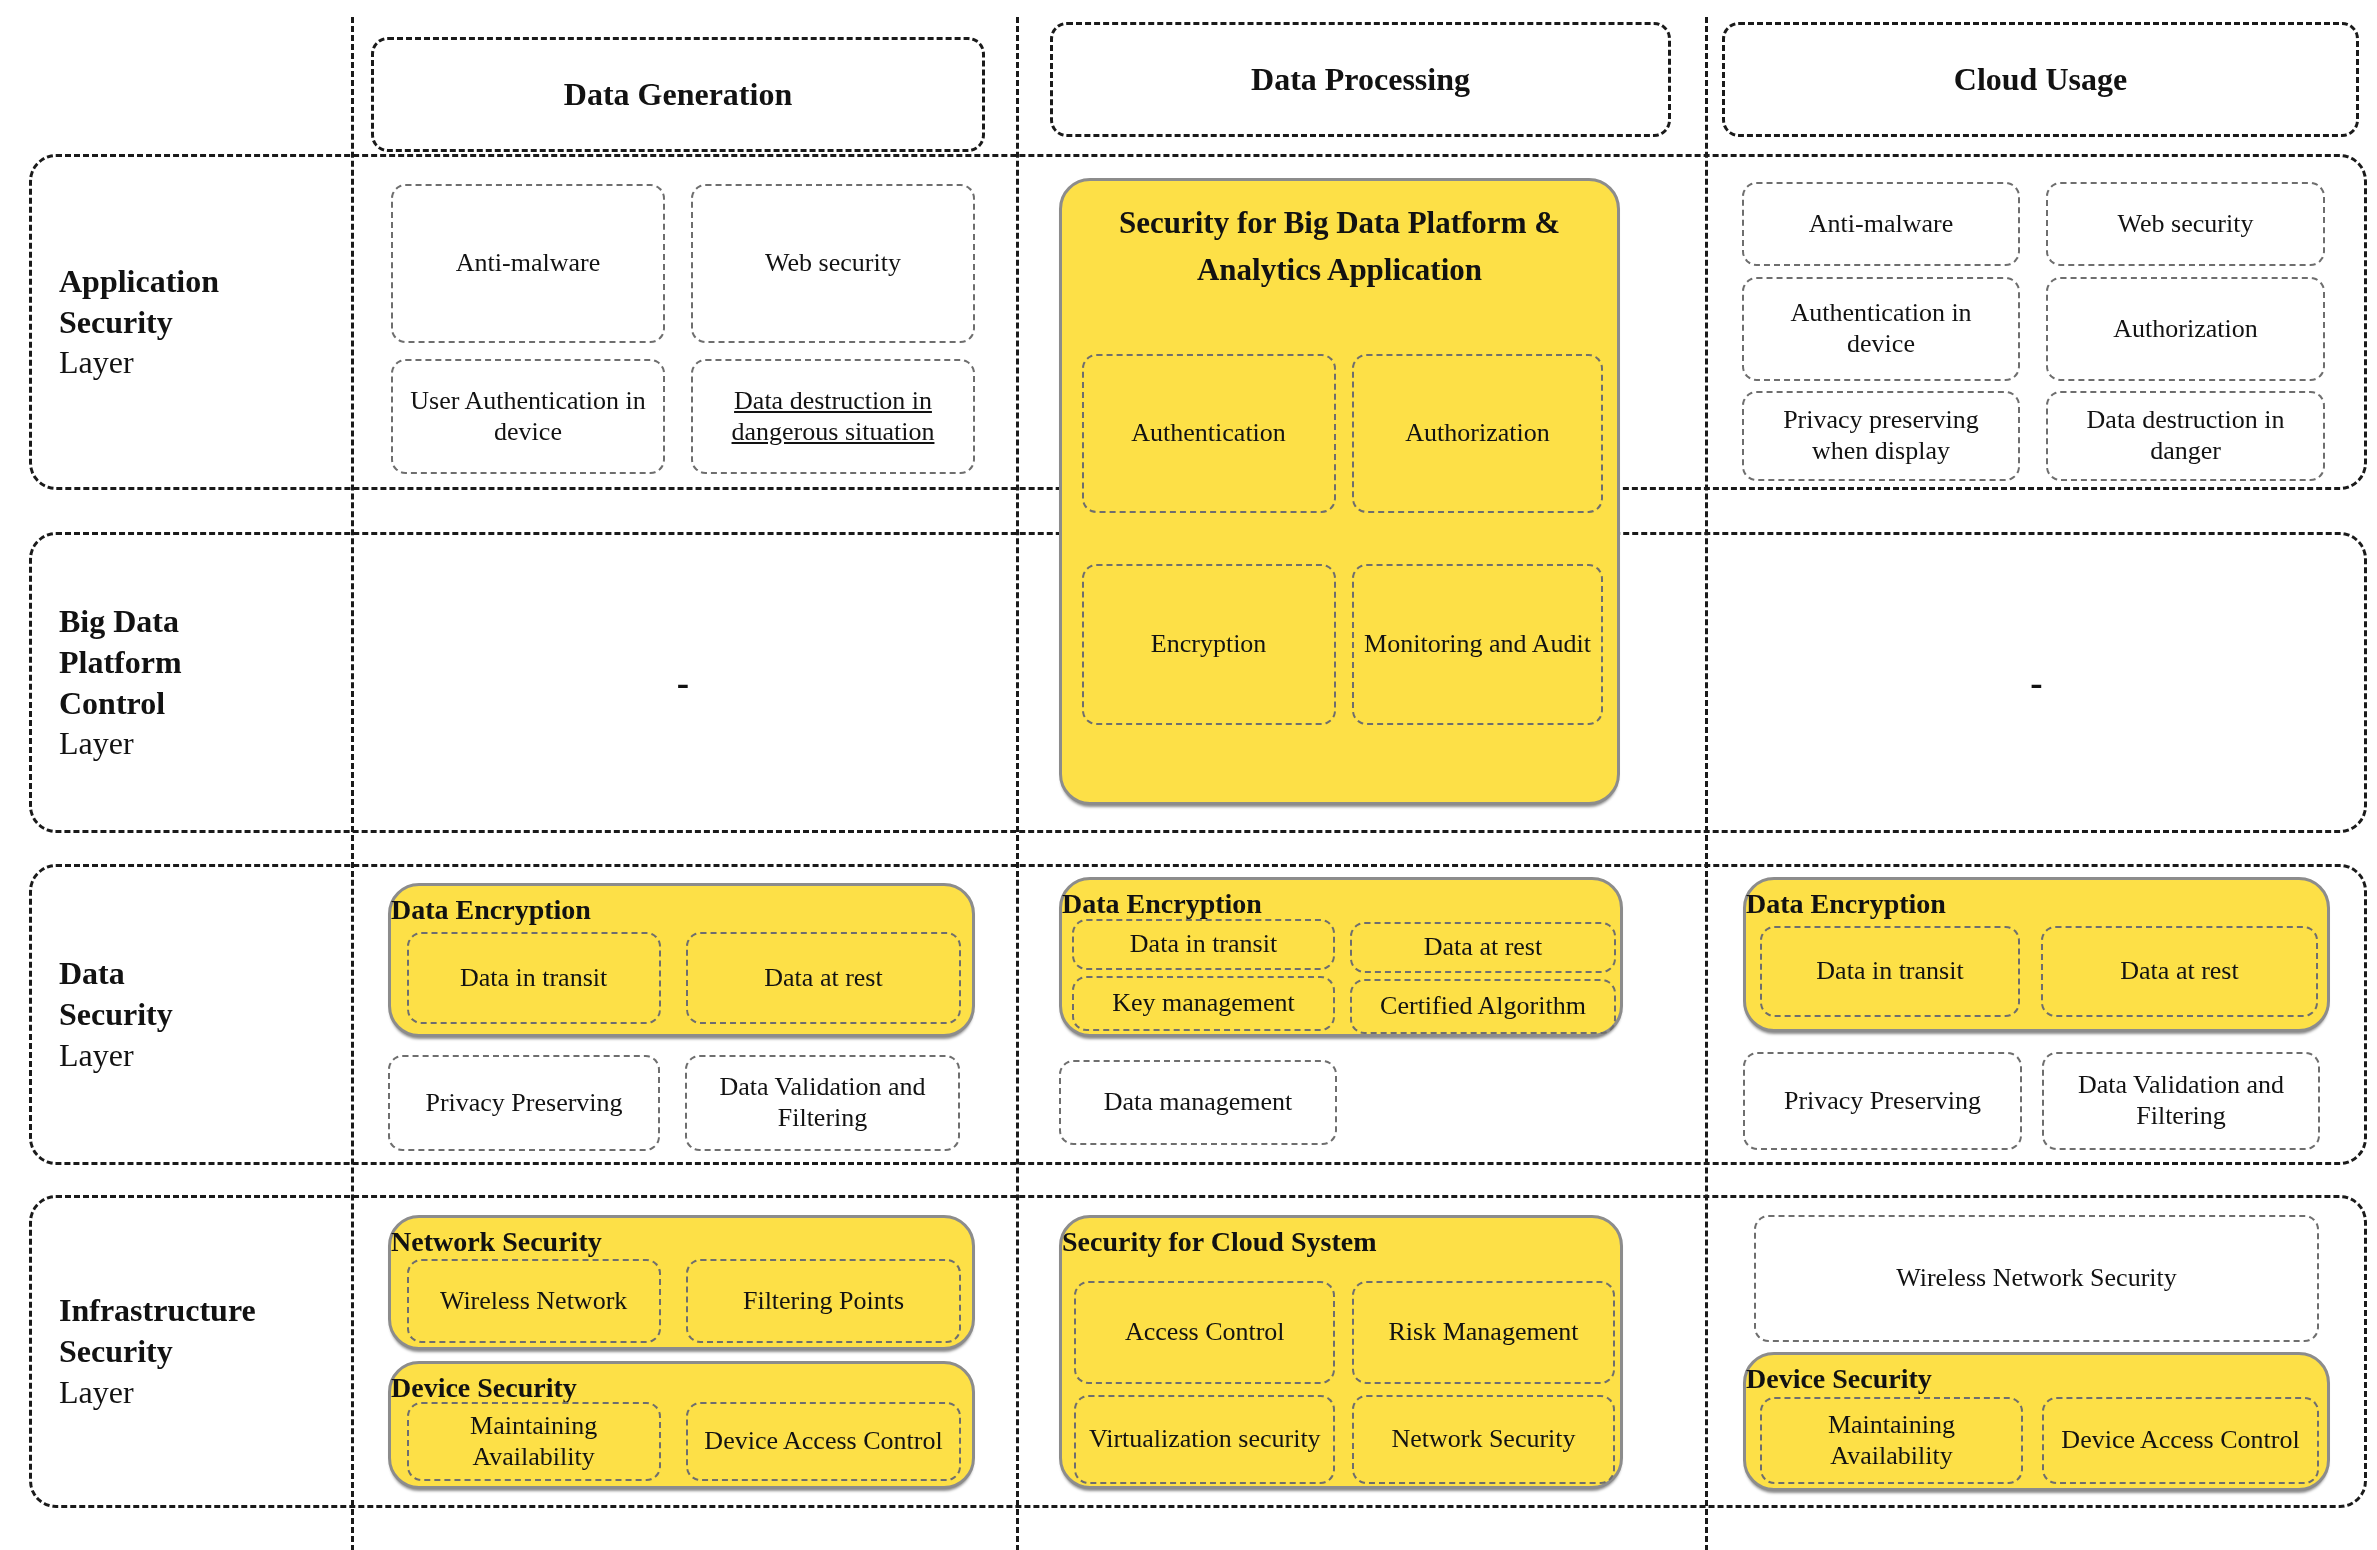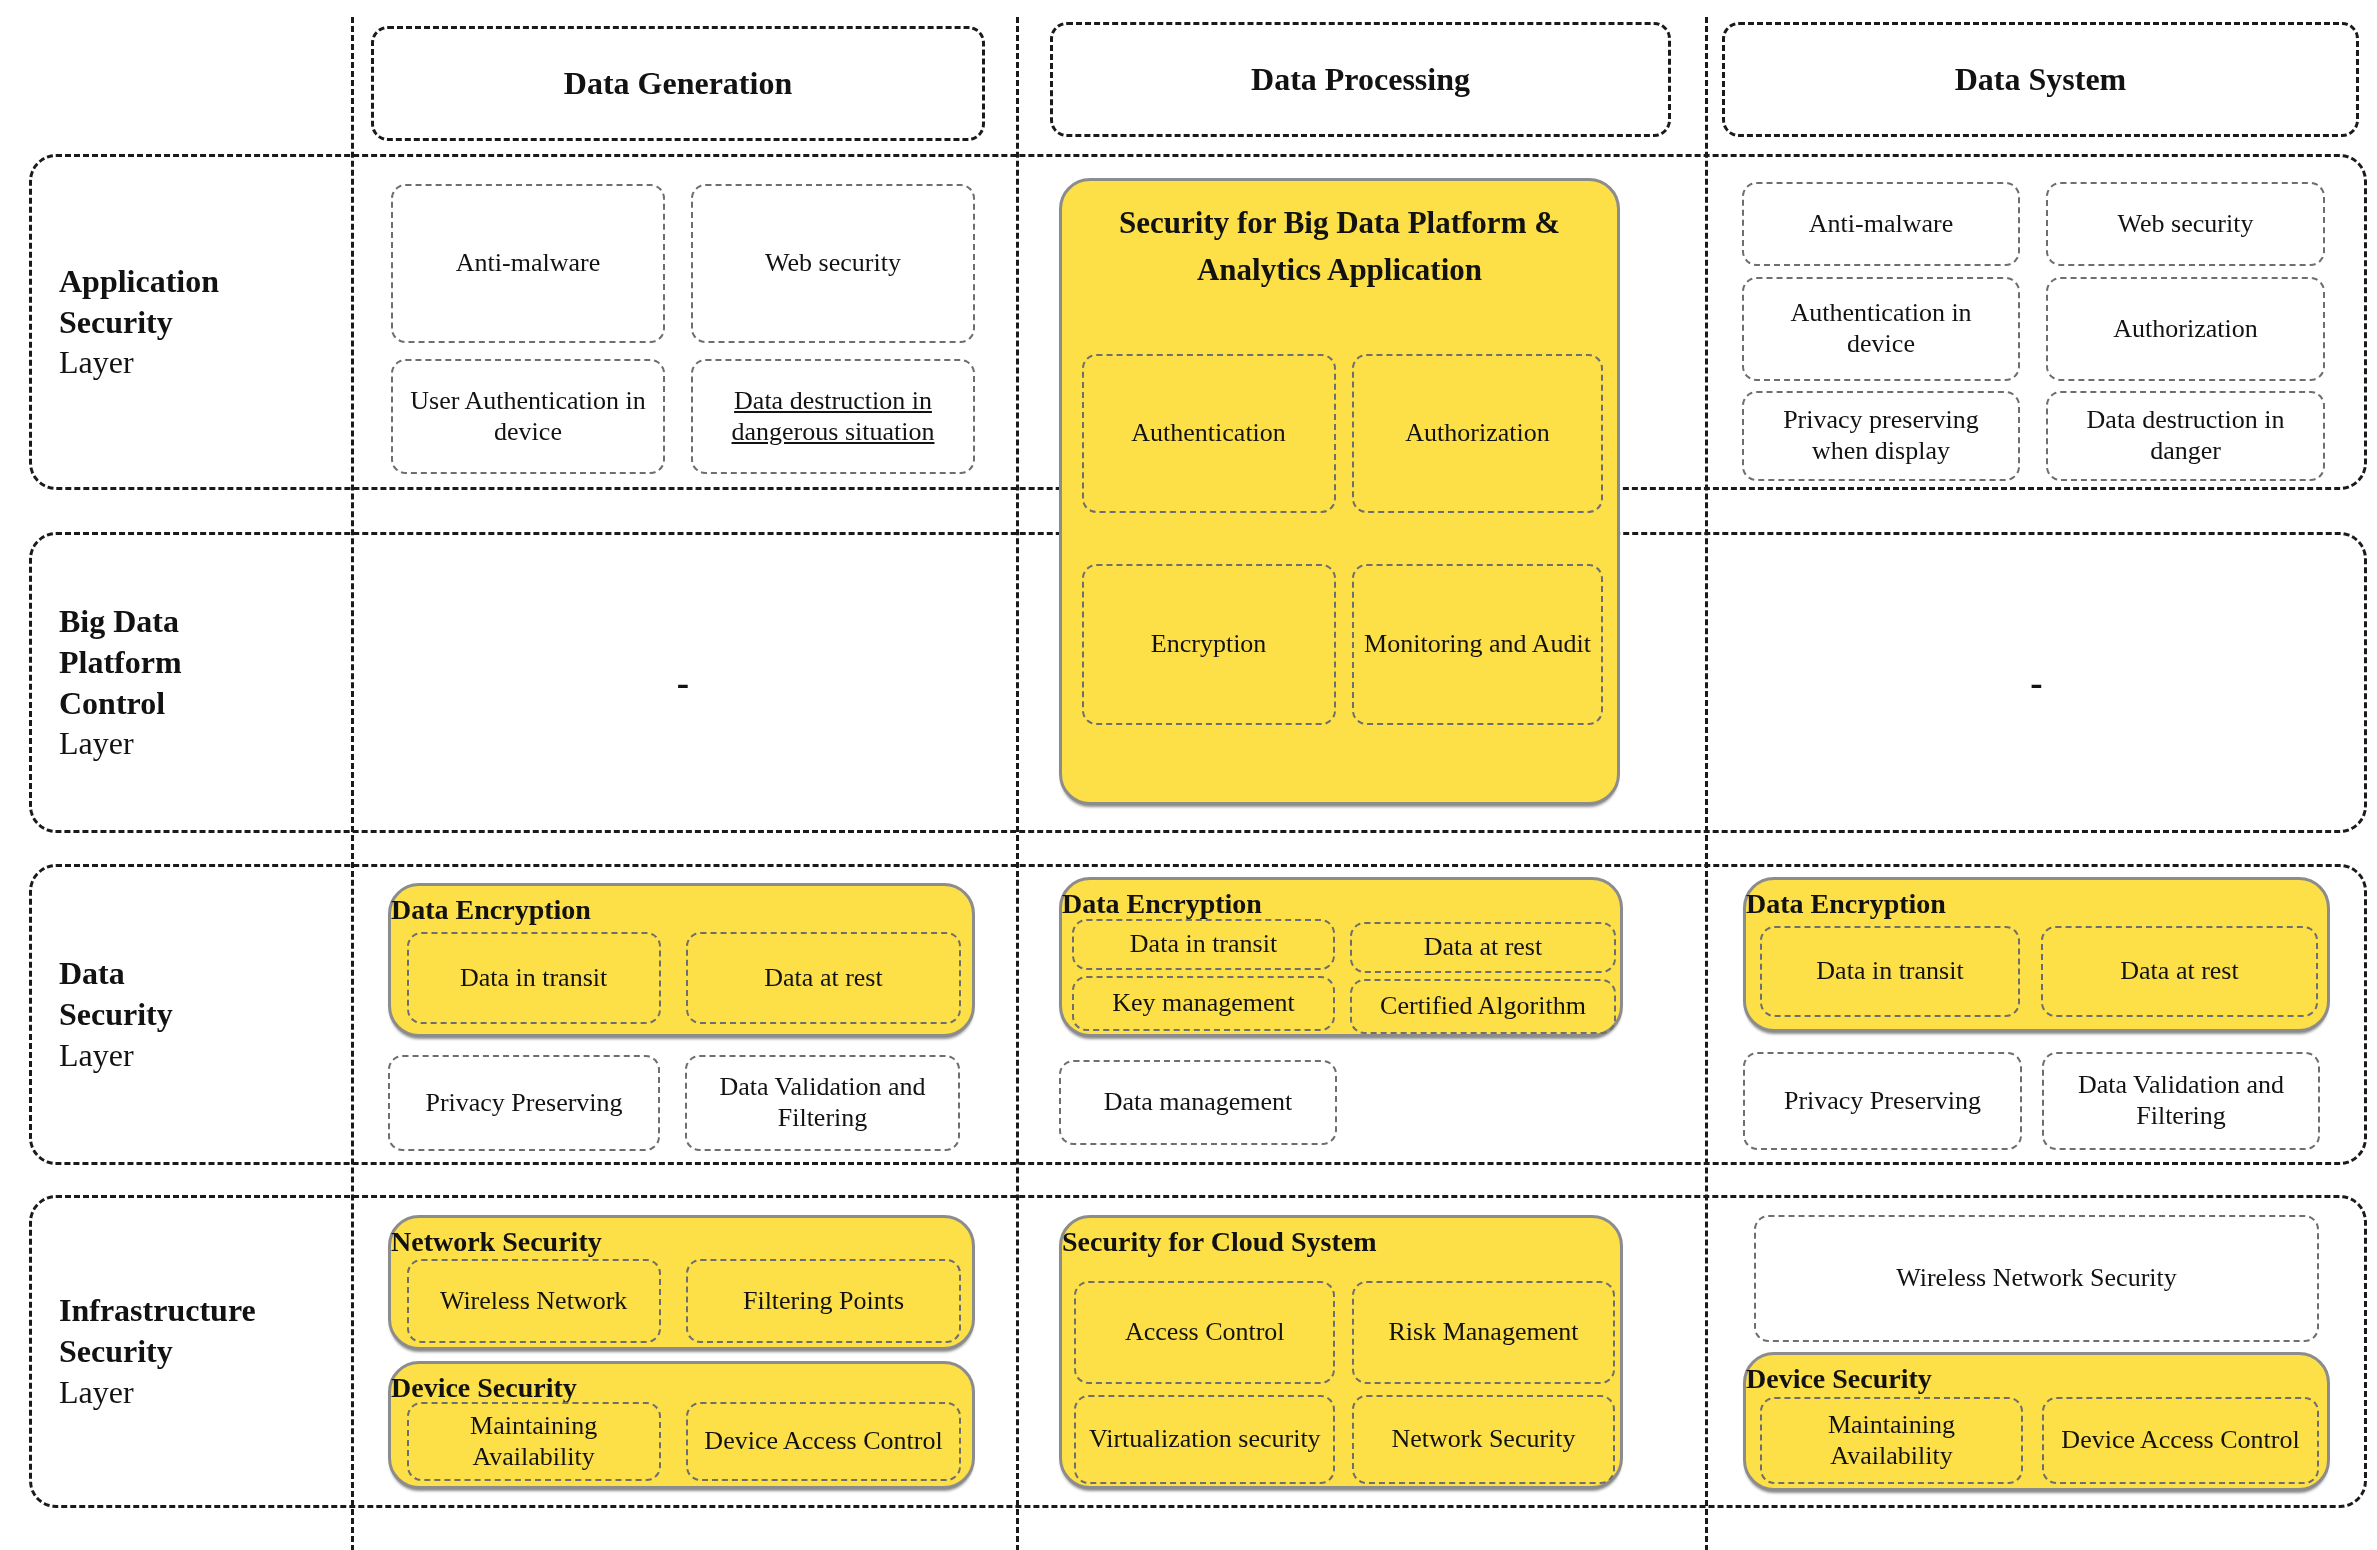--- a/index.html
+++ b/index.html
@@ -54,28 +54,28 @@
 </style>
 </head>
 <body>
 
 <div class="canvas">
 
   <div class="abs vline" style="left:351px;top:17px;height:1534px;"></div>
   <div class="abs vline" style="left:1016px;top:17px;height:1534px;"></div>
   <div class="abs vline" style="left:1705px;top:17px;height:1534px;"></div>
 
-  <div class="abs hdrbox" style="left:371px;top:26px;width:614px;height:115px;justify-content:center;">
+  <div class="abs hdrbox" style="left:371px;top:37px;width:614px;height:115px;justify-content:center;">
     <span>Data Generation</span>
   </div>
   <div class="abs hdrbox" style="left:1050px;top:22.3px;width:621px;height:115px;">
     <span>Data Processing</span>
   </div>
   <div class="abs hdrbox" style="left:1722px;top:22.3px;width:637px;height:115px;">
-    <span>Data System</span>
+    <span>Cloud Usage</span>
   </div>
 
   <div class="abs rowbox" style="left:29px;top:154px;width:2338px;height:336px;"></div>
   <div class="abs rowbox" style="left:29px;top:532px;width:2338px;height:301px;"></div>
   <div class="abs rowbox" style="left:29px;top:864px;width:2338px;height:301px;"></div>
   <div class="abs rowbox" style="left:29px;top:1195px;width:2338px;height:313px;"></div>
 
   <div class="abs rowlabel" style="left:59px;top:154px;width:263px;height:336px;">
     <span class="bold">Application
 Security</span>

